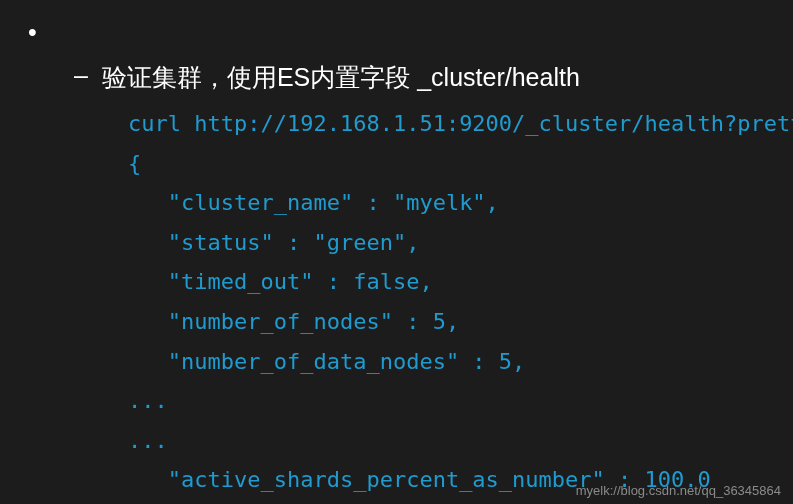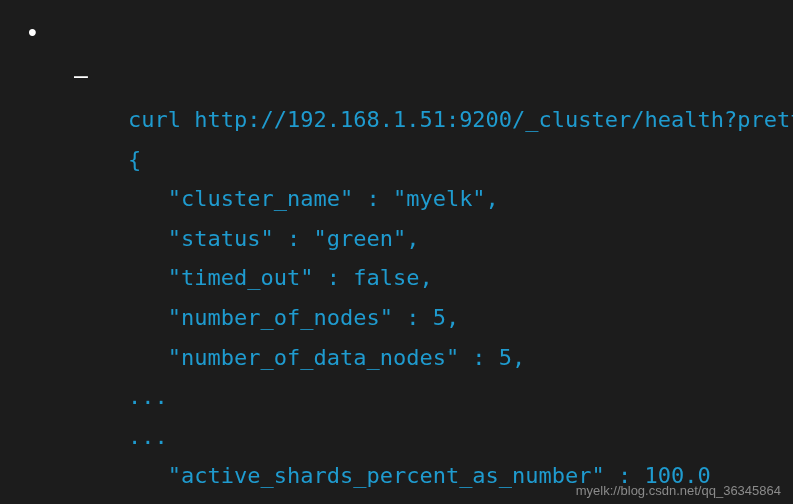--- a/index.html
+++ b/index.html
@@ -63,20 +63,21 @@
   </style>
 </head>
 <body>
 
 <div class="slide">
   <div class="level1">
     <span class="bullet">•</span>
   </div>
   <div class="level2">
     <span class="bullet">–</span>
+    <span>验证集群，使用ES内置字段  _cluster/health</span>
   </div>
   <div class="code-block">
     <div class="code-line">curl http://192.168.1.51:9200/_cluster/health?pretty</div>
     <div class="code-line">{</div>
     <div class="code-line">   "cluster_name" : "myelk",</div>
     <div class="code-line">   "status" : "green",</div>
     <div class="code-line">   "timed_out" : false,</div>
     <div class="code-line">   "number_of_nodes" : 5,</div>
     <div class="code-line">   "number_of_data_nodes" : 5,</div>
     <div class="code-line">... </div>

